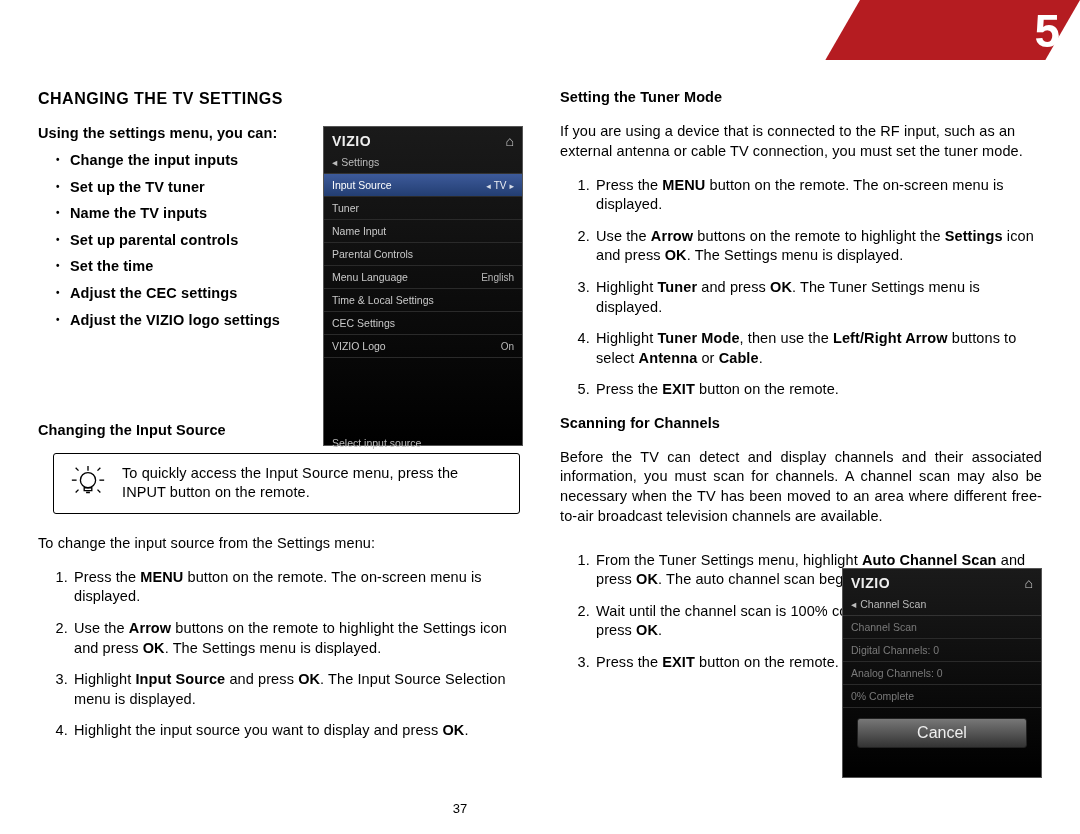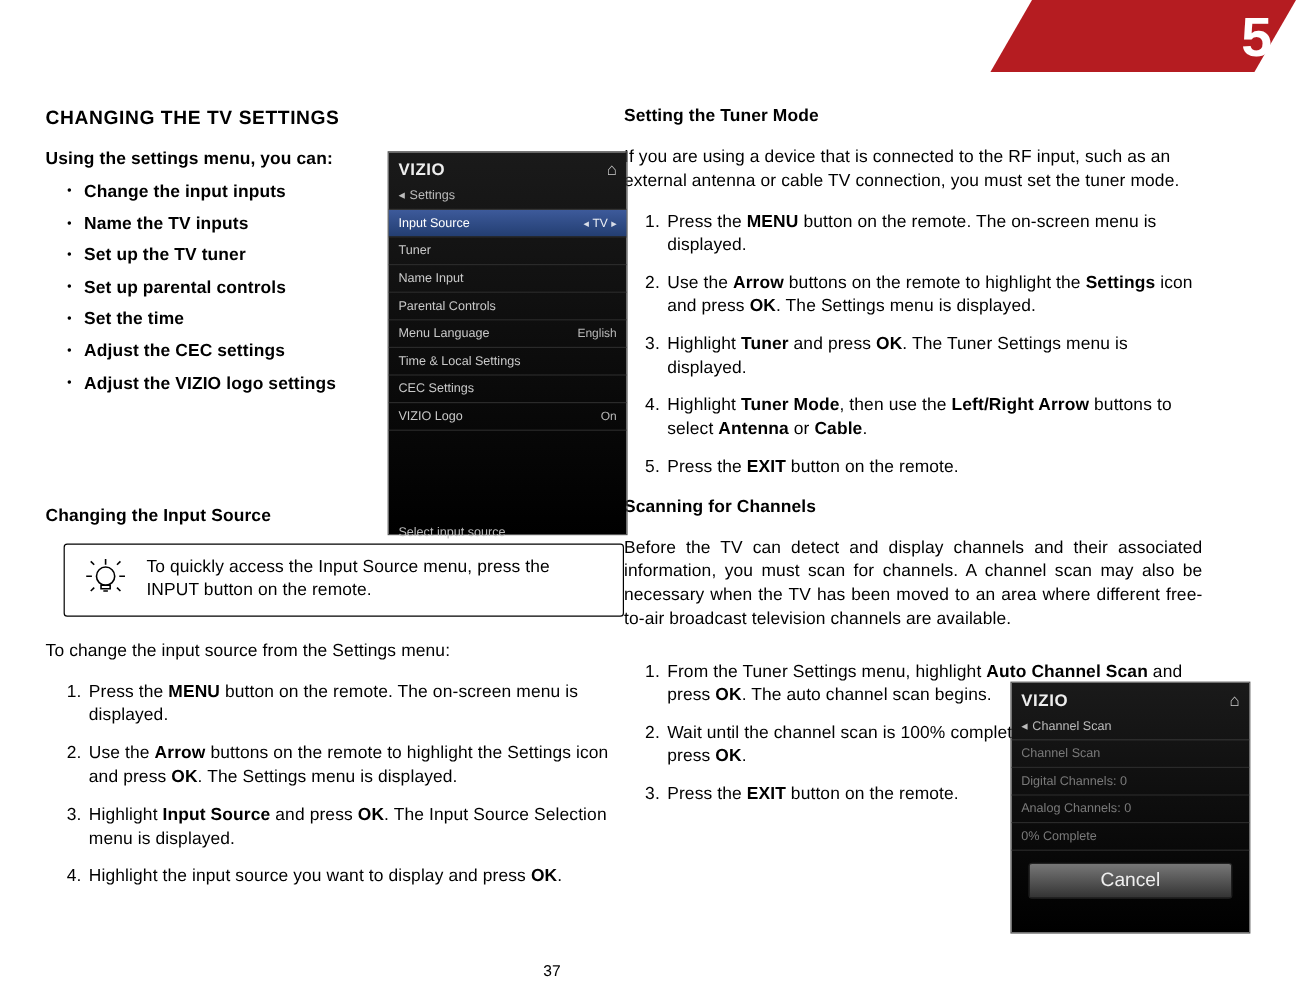--- a/index.html
+++ b/index.html
@@ -1,21 +1,21 @@
 <!DOCTYPE html>
 <html><head>
 <meta charset="utf-8">
 <style>
   @page { size: 1080px 834px; margin: 0; }
   html, body { margin:0; padding:0; width:1080px; height:834px; font-family: "Helvetica Neue", Helvetica, Arial, sans-serif; color:#000; background:#fff; }
   .page { position:relative; width:1080px; height:834px; }
   .chapter-tab { position:absolute; top:0; right:0; width:240px; height:60px; }
   .chapter-tab .trap { position:absolute; top:0; right:0; width:220px; height:60px; background:#b51c21; transform:skewX(-30deg); transform-origin:top right; }
   .chapter-tab .num { position:absolute; top:4px; right:20px; font-size:46px; font-weight:bold; color:#fff; }
-  .columns { position:absolute; top:80px; left:38px; width:1004px; display:flex; }
+  .columns { position:absolute; top:80px; left:38px; width:1004px; display:flex; gap:40px; }
   .col { width:482px; font-size:14.5px; line-height:1.35; letter-spacing:0.1px; }
   h2 { font-size:16px; font-weight:bold; letter-spacing:0.5px; margin:8px 0 14px 0; }
   h4 { font-size:14.5px; font-weight:bold; margin:8px 0 6px 0; }
   .intro { margin:0 0 8px 0; }
   ul.bulleted { list-style:none; padding:0; margin:2px 0 0 18px; }
   ul.bulleted li { position:relative; padding-left:14px; margin:0 0 7px 0; }
   ul.bulleted li::before { content:"•"; position:absolute; left:0; top:0; font-size:10px; line-height:18px; }
   ol.steps { padding-left:34px; margin:10px 0 0 0; }
   ol.steps li { margin:0 0 12px 0; padding-left:2px; }
   .tip-box { display:flex; align-items:flex-start; border:1.5px solid #000; border-radius:3px; padding:10px 14px; margin:12px 0 20px 15px; gap:14px; }
@@ -62,22 +62,22 @@
   <div class="columns">
 
     <div class="col">
       <h2>CHANGING THE TV SETTINGS</h2>
 
       <div style="display:flex; gap:18px;">
         <div style="flex:0 0 264px;font-weight:bold;">
           <p class="intro">Using the settings menu, you can:</p>
           <ul class="bulleted" id="bullets1">
               <li>Change the input inputs</li>
+              <li>Set up the TV tuner</li>
               <li>Name the TV inputs</li>
-              <li>Set up the TV tuner</li>
               <li>Set up parental controls</li>
               <li>Set the time</li>
               <li>Adjust the CEC settings</li>
               <li>Adjust the VIZIO logo settings</li>
             </ul>
         </div>
         <div style="flex:1"></div>
       </div>
 
       <div style="height:76px"></div>

